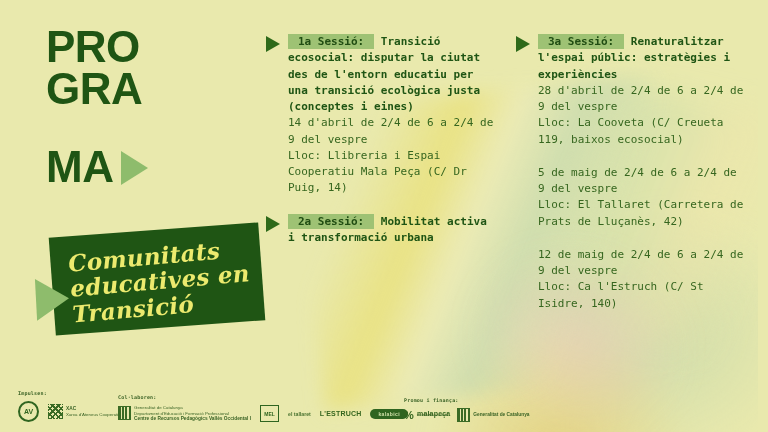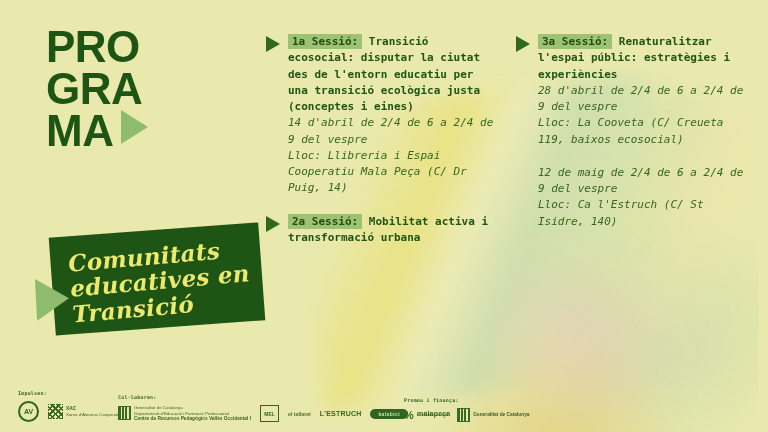--- a/index.html
+++ b/index.html
@@ -69,21 +69,21 @@
     left: 46px;
     top: 26px;
     color: #1f5514;
     font-family: "Liberation Sans", sans-serif;
     font-weight: bold;
     font-size: 44px;
     line-height: 0.96;
     letter-spacing: -0.5px;
   }
   .programa .ln { display: block; }
-  .programa .ln-ma { display: flex; gap: 8px; }
+  .programa .ln-ma { display: flex; align-items: center; gap: 8px; margin-top: 36px; }
   .tri-sage {
     width: 0; height: 0;
     border-left: 27px solid #8ebc6c;
     border-top: 17px solid transparent;
     border-bottom: 17px solid transparent;
     flex: none;
   }
 
   .brandbox-wrap {
     position: absolute;
@@ -144,33 +144,33 @@
     left: 0; top: 2px;
     width: 0; height: 0;
     border-left: 14px solid #2e6a1a;
     border-top: 8px solid transparent;
     border-bottom: 8px solid transparent;
   }
   .sess-label {
     background: #9ec274;
     color: #204d12;
     font-weight: bold;
-    padding: 1px 4px;
+    padding: 1px 10px;
     box-decoration-break: clone;
     -webkit-box-decoration-break: clone;
   }
   .sess-title {
     font-weight: bold;
     color: #1f5514;
   }
   .session-meta {
     padding-left: 22px;
     color: #36661f;
   }
-  .session-meta div { white-space: pre-wrap; font-style: italic; }
+  .session-meta div { white-space: pre-wrap; }
 
   
   .footer {
     position: absolute;
     left: 0; right: 0;
     bottom: 6px;
     height: 48px;
   }
   .foot-group { position: absolute; }
   .foot-g1 { left: 18px; bottom: 4px; }
@@ -313,20 +313,24 @@
         <span class="sess-label">3a Sessió:</span>
         <span class="sess-title">Renaturalitzar l'espai públic: estratègies i experiències</span>
       </div>
       <div class="session-meta">
         <div>28 d'abril de 2/4 de 6 a 2/4 de 9 del vespre</div>
         <div>Lloc: La Cooveta (C/ Creueta 119, baixos ecosocial)</div>
       </div>
     </div>
 
     <div class="session">
+      <div class="session-meta">
+        <div>5 de maig de 2/4 de 6 a 2/4 de 9 del vespre</div>
+        <div>Lloc: El Tallaret (Carretera de Prats de Lluçanès, 42)</div>
+      </div>
     </div>
 
     <div class="session">
       <div class="session-meta">
         <div>12 de maig de 2/4 de 6 a 2/4 de 9 del vespre</div>
         <div>Lloc: Ca l'Estruch (C/ St Isidre, 140)</div>
       </div>
     </div>
 
   </div>

